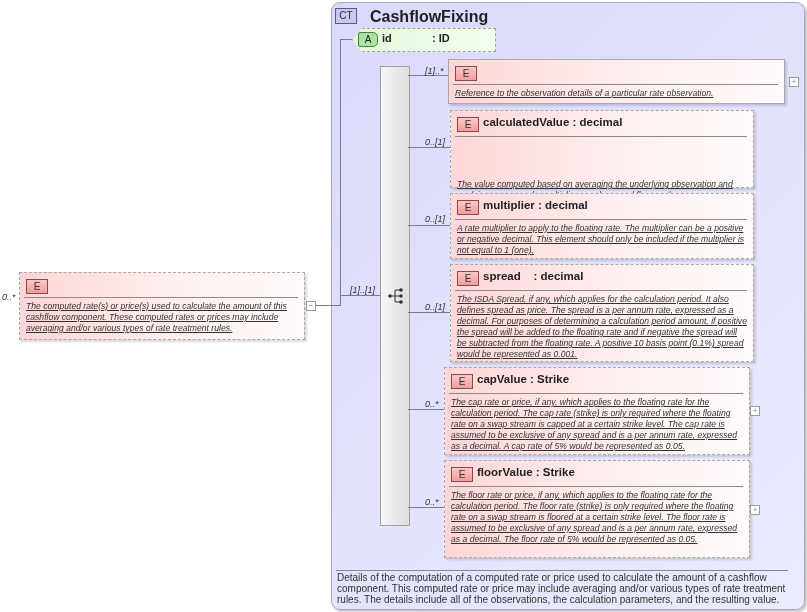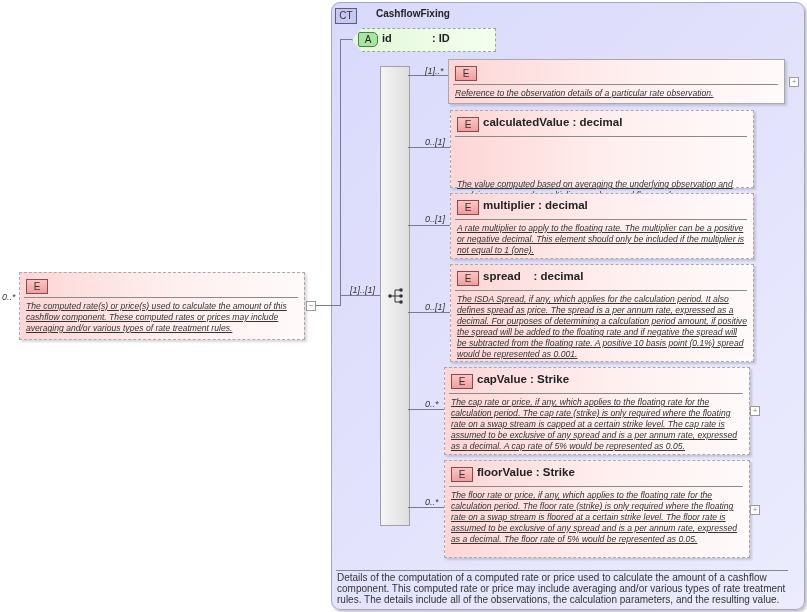--- a/index.html
+++ b/index.html
@@ -7,21 +7,21 @@
          font-family:"Liberation Sans", "DejaVu Sans", sans-serif; color:#222; }
   .line-h { position:absolute; height:1px; background:#7a7a8a; }
   .line-v { position:absolute; width:1px; background:#7a7a8a; }
 
   
   .ct { position:absolute; left:331px; top:2px; width:472px; height:606px;
         background:linear-gradient(135deg,#d9d9fb 0%,#e4e4fd 60%,#ececfe 100%);
         border:1px solid #a7a7bf; border-radius:9px; box-shadow:2px 2px 3px rgba(0,0,0,0.25); }
   .ct-badge { position:absolute; left:3px; top:5px; width:20px; height:14px; border:1px solid #5a5a85;
               border-radius:0; background:#c7c7f0; font-size:10px; line-height:14px; text-align:center; color:#333; }
-  .ct-title { position:absolute; left:44px; top:5px; font-size:10px; font-weight:bold; color:#222; }
+  .ct-title { position:absolute; left:38px; top:5px; font-size:16px; font-weight:bold; color:#222; }
   .ct-doc-sep { position:absolute; left:4px; right:16px; top:567px; height:1px; background:#888; }
   .ct-doc { position:absolute; left:5px; top:569px; width:455px; font-size:10px; 
             line-height:11px; color:#333; }
 
   
   .attr { position:absolute; left:352px; top:28px; width:142px; height:22px; }
   .attr-shape { position:absolute; left:0; top:0; width:142px; height:22px;
                 background:linear-gradient(90deg,#e2f8d9,#f4fff0); border:1px dashed #9aa59a;
                 clip-path:polygon(10px 0,100% 0,100% 100%,10px 100%,0 50%); }
   .attr-badge { position:absolute; left:6px; top:4px; width:18px; height:13px; border:1px solid #4d7f4d;

